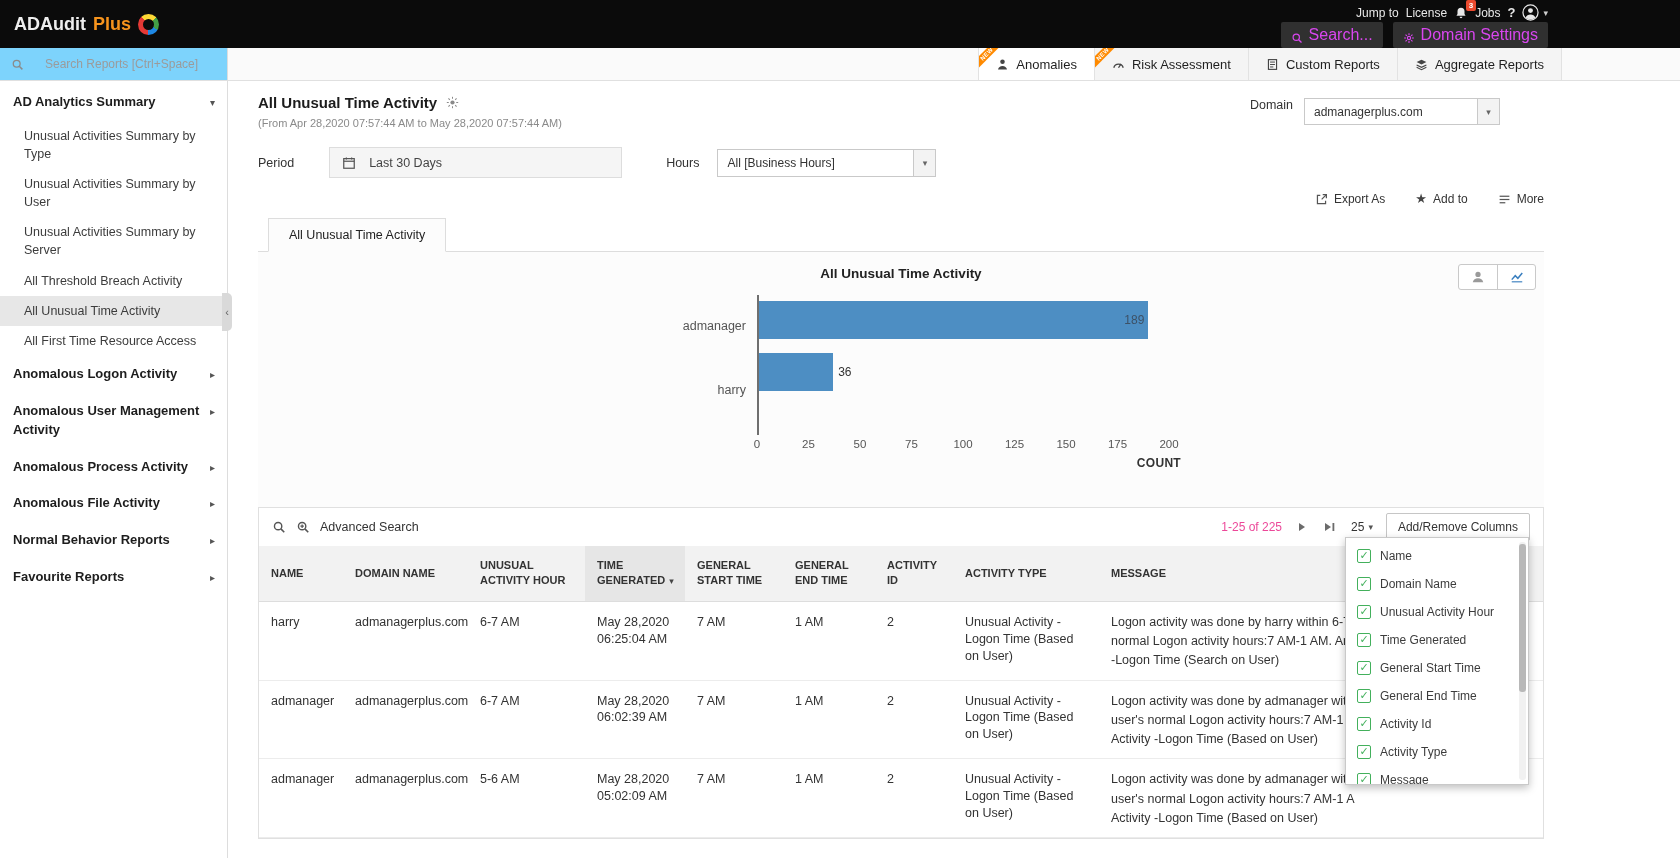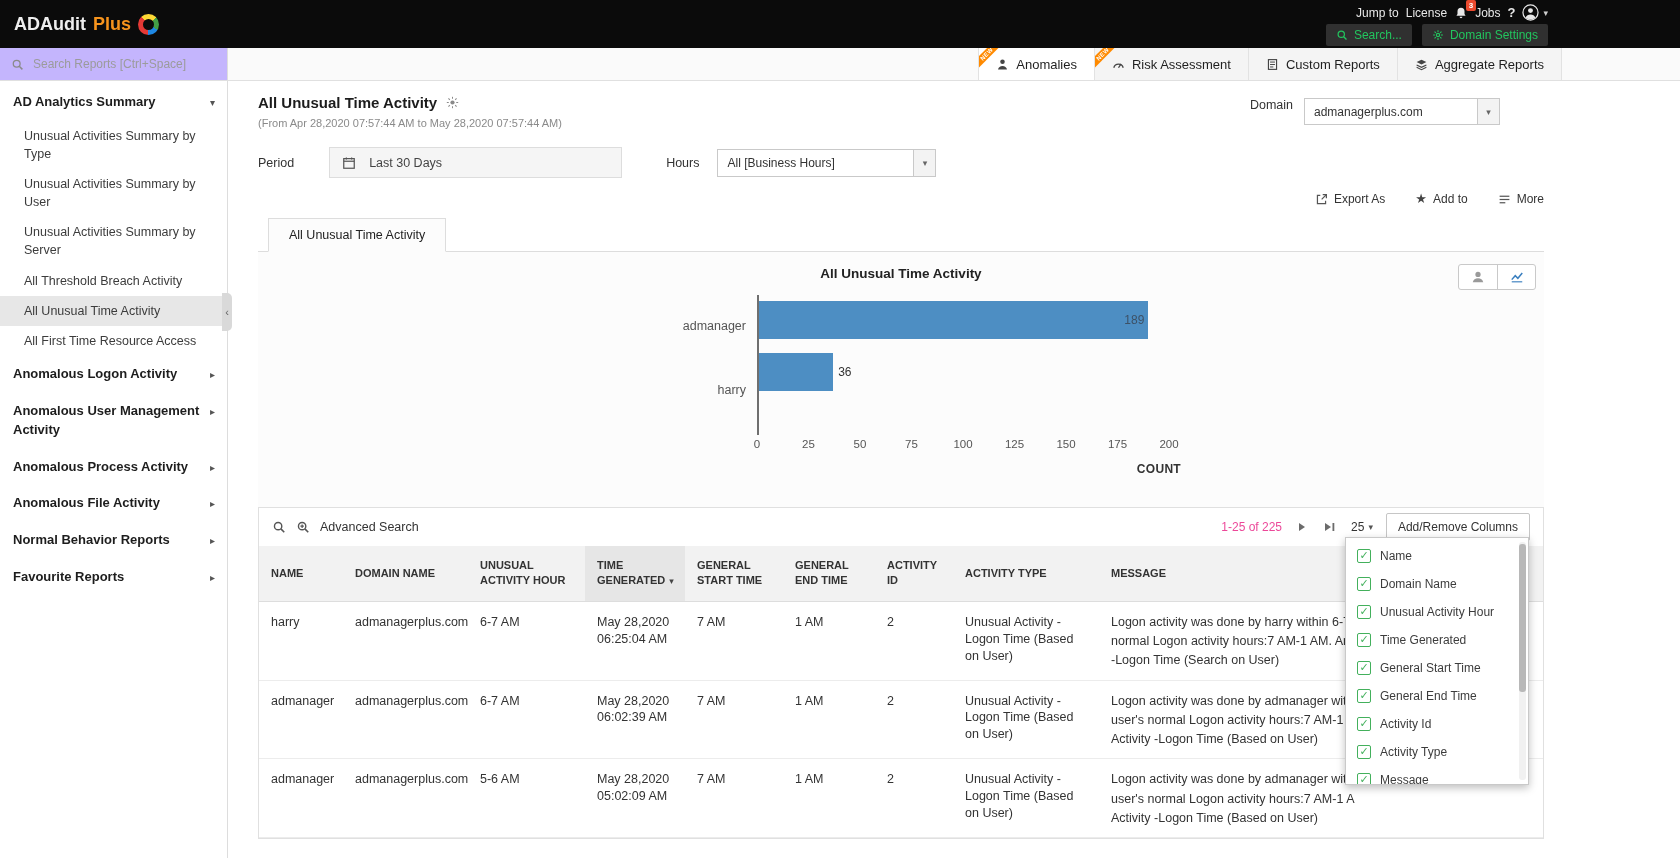--- a/index.html
+++ b/index.html
@@ -17,25 +17,25 @@
 .htop-link{color:#e8e8e8;cursor:pointer;white-space:nowrap}
 .bell-wrap{position:relative;cursor:pointer;color:#e8e8e8}
 .badge{position:absolute;top:-6px;right:-8px;background:#eb4a2e;color:#fff;font-size:8px;font-weight:bold;border-radius:2px;padding:1px 3px;line-height:9px}
 .user-menu{display:flex;align-items:center;gap:4px;cursor:pointer;color:#e8e8e8}
 .caret{font-size:9px;color:#cfcfcf}
 .header-bottom{height:27px;display:flex;align-items:stretch;padding-left:200px}
 .nav{display:flex}
 .nav-item{padding:0 15px;display:flex;align-items:center;font-size:12.5px;color:#f0f0f0;cursor:pointer;white-space:nowrap}
 .nav-item.active{background:#fff;color:#111}
 .header-actions{margin-left:auto;display:flex;align-items:center;gap:10px;padding-right:132px}
-.hbtn{display:flex;align-items:center;gap:6px;background:#303030;color:#22c55e;border:none;font-size:12px;padding:4px 10px;border-radius:2px;font-family:inherit;cursor:pointer;white-space:nowrap}
+.hbtn{display:flex;align-items:flex-end;gap:6px;background:#303030;color:#d946ef;border:none;font-size:16px;padding:4px 10px;border-radius:2px;font-family:inherit;cursor:pointer;white-space:nowrap}
 
 
 .subheader{height:33px;display:flex;border-bottom:1px solid #e0e0e0}
-.sidebar-search{width:228px;display:flex;align-items:center;gap:9px;padding:0 11px;border-right:1px solid #ddd;background:#c4b5fd;color:#8a8a8a;flex:none}
+.sidebar-search{width:228px;display:flex;align-items:center;gap:21px;padding:0 11px;border-right:1px solid #ddd;background:#7dd3fc;color:#8a8a8a;flex:none}
 .sidebar-search input{border:none;outline:none;flex:1;font-size:12px;color:#444;font-family:inherit;background:transparent}
 .sidebar-search input::placeholder{color:#9b9b9b}
 .report-tabs{flex:1;display:flex;justify-content:flex-end;background:#fafafa;padding-right:118px}
 .rtab{position:relative;display:flex;align-items:center;gap:7px;padding:0 17px;border-left:1px solid #e2e2e2;font-size:13px;color:#1f1f1f;background:#f4f4f4;cursor:pointer;overflow:hidden;white-space:nowrap}
 .rtab:last-child{border-right:1px solid #e2e2e2}
 .rtab.active{background:#fff}
 .ribbon{position:absolute;top:2px;left:-13px;background:#ff8a00;color:#fff;font-size:6px;font-weight:bold;padding:1px 13px;transform:rotate(-45deg);letter-spacing:.5px}
 .rtab-icon{color:#444}
 
 
@@ -84,21 +84,21 @@
 .chart-body{display:flex}
 .chart-cats{width:126px;padding-top:12px}
 .cat-label{height:38px;margin-bottom:26px;display:flex;align-items:center;justify-content:flex-end;padding-right:11px;font-size:12.5px;color:#555}
 .chart-plot{width:412px;border-left:2px solid #6f6f6f;padding:12px 0 6px}
 .bar-line{height:26px;margin-bottom:26px;display:flex;align-items:center}
 .bar{height:38px;background:#4d8ec3;display:flex;align-items:center;justify-content:flex-end}
 .bar-value-in{color:#3d5166;font-size:12px;padding-right:4px}
 .bar-value-out{color:#333;font-size:12px;margin-left:5px}
 .xaxis{margin-left:126px;width:412px;position:relative;height:15px}
 .tick{position:absolute;transform:translateX(-50%);font-size:11.5px;color:#555;top:3px}
-.xaxis-label{margin-left:126px;width:424px;text-align:right;font-size:12px;color:#333;margin-top:12px;font-weight:bold;letter-spacing:.3px}
+.xaxis-label{margin-left:126px;width:424px;text-align:right;font-size:12px;color:#333;margin-top:6px;font-weight:bold;letter-spacing:.3px}
 
 
 .table-card{border:1px solid #e0e0e0;background:#fff}
 .card-header{height:38px;display:flex;align-items:center;padding:0 13px;gap:10px}
 .chicon{color:#555;cursor:pointer}
 .adv-label{font-size:12.5px;color:#333;cursor:pointer}
 .card-right{margin-left:auto;display:flex;align-items:center;gap:13px}
 .pag-text{font-size:12px;color:#ec4899;white-space:nowrap}
 .pag-btn{color:#6b6b6b;display:flex;align-items:center;cursor:pointer;padding:2px}
 .psize{display:flex;align-items:center;gap:4px;font-size:12px;color:#333;cursor:pointer}

